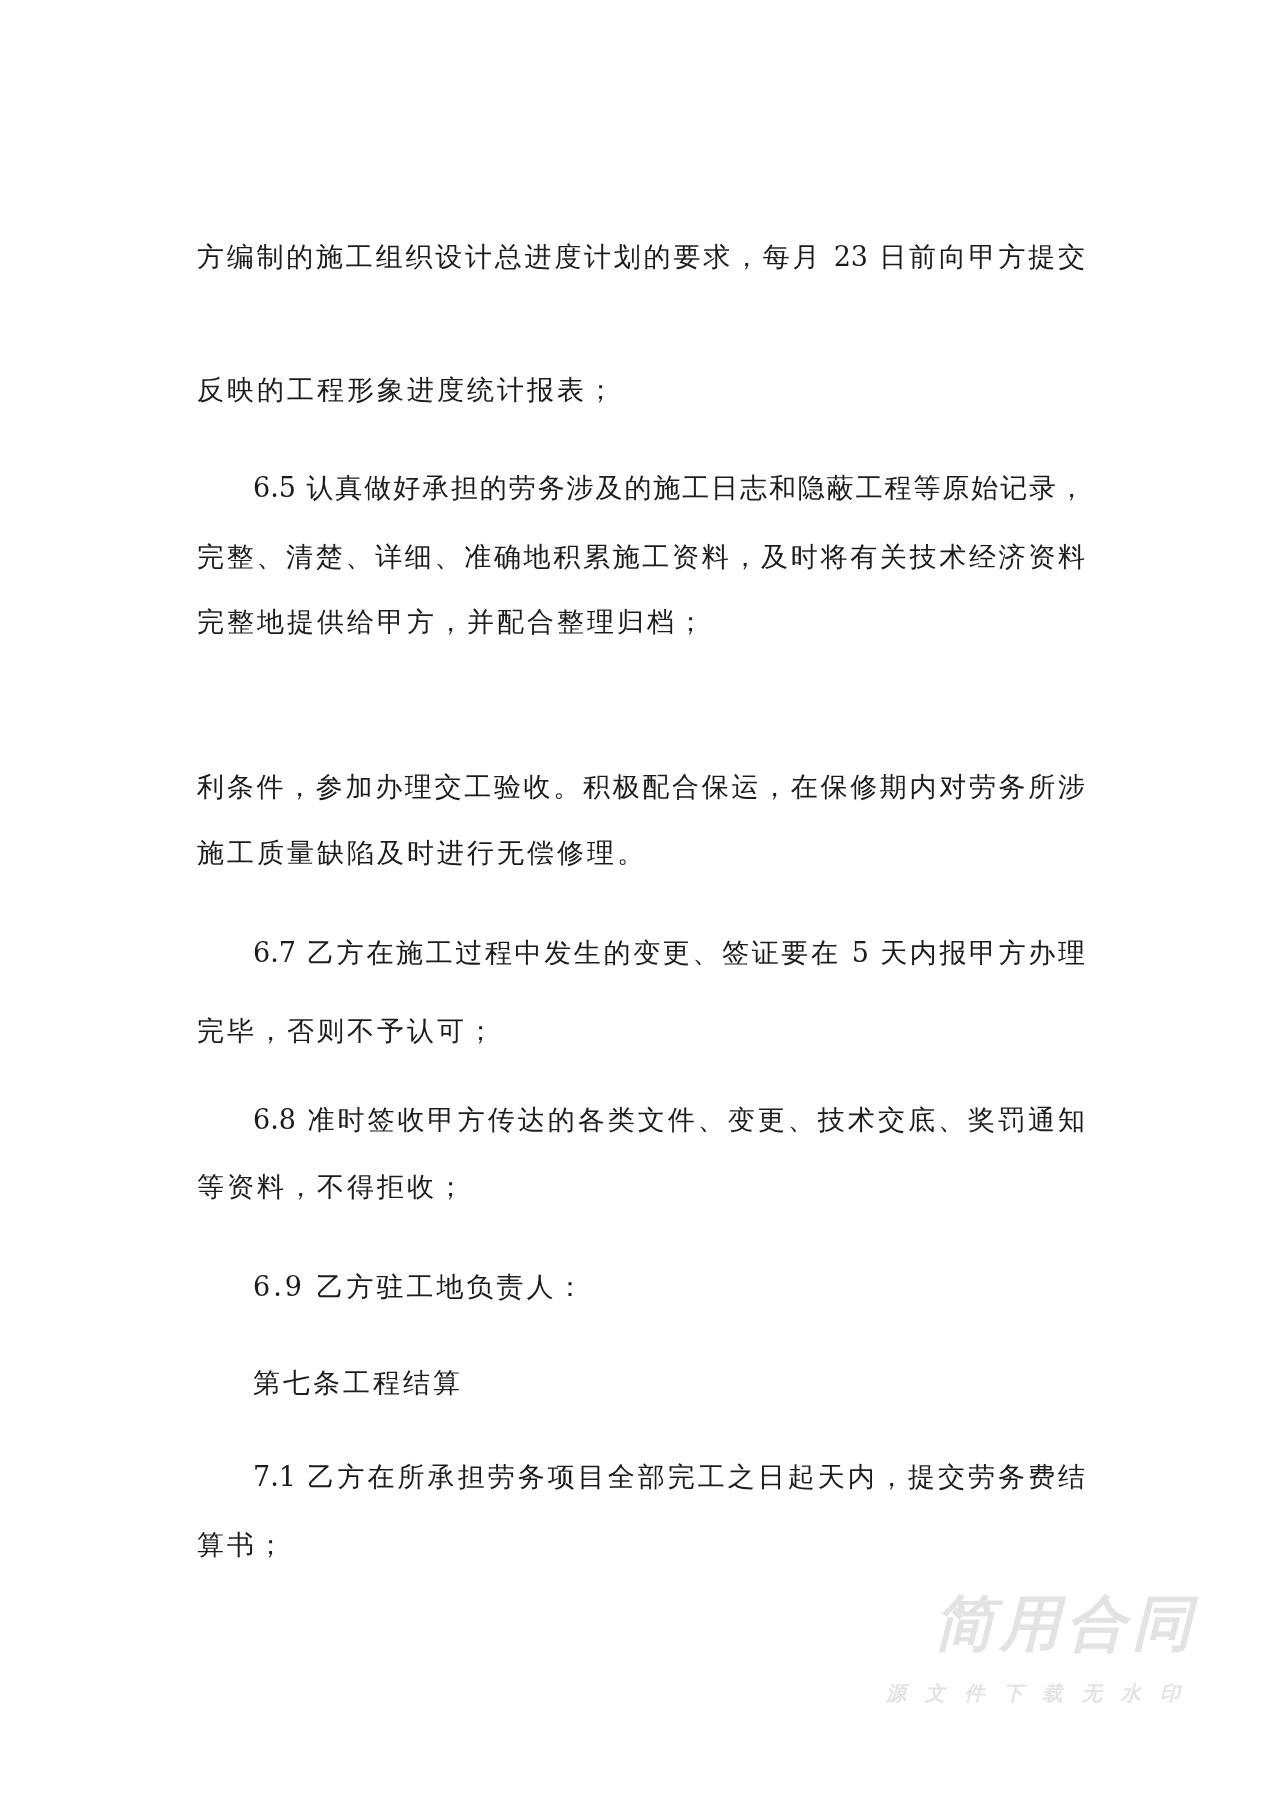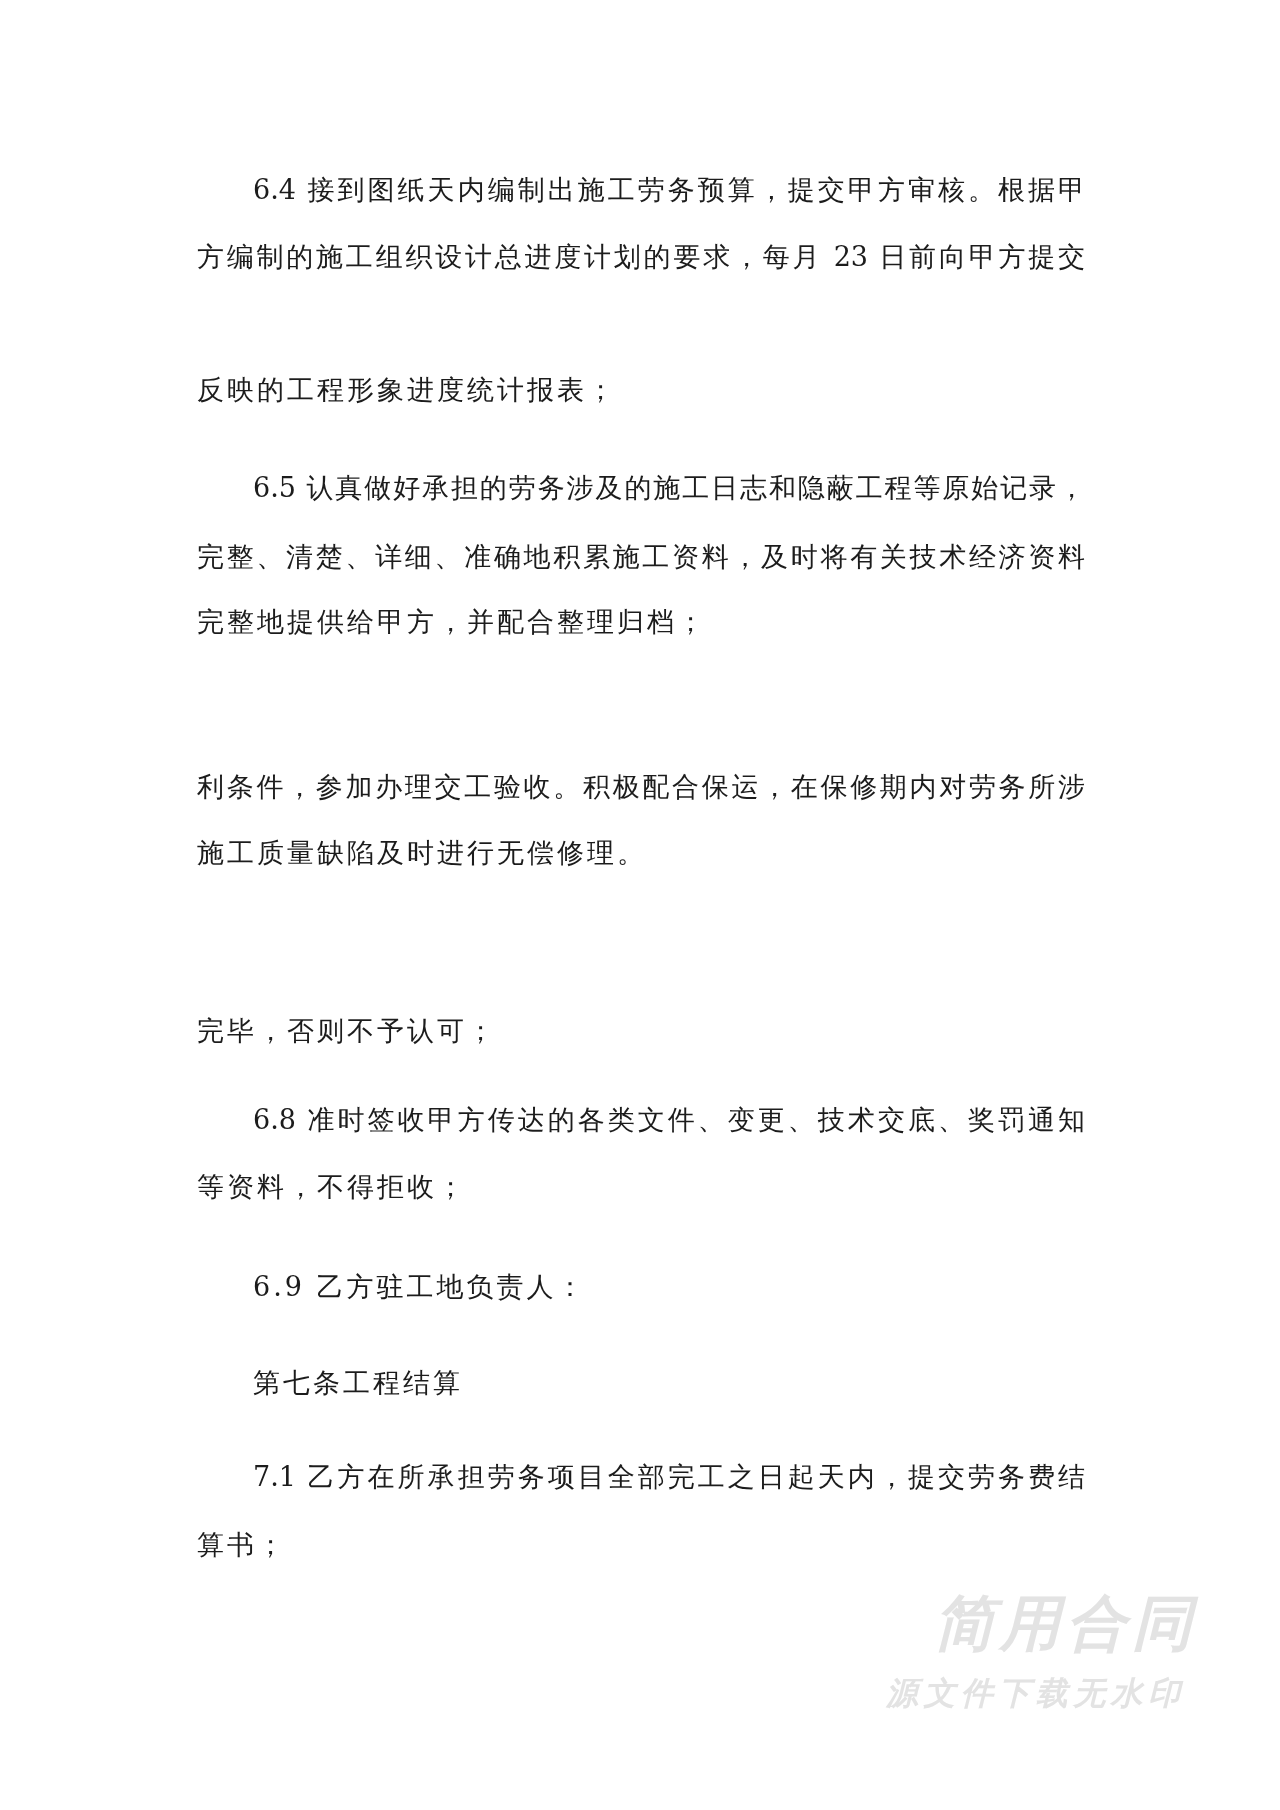--- a/index.html
+++ b/index.html
@@ -59,44 +59,44 @@
     line-height: 70px;
     height: 70px;
     letter-spacing: 6px;
     white-space: nowrap;
     text-align: justify;
     text-align-last: justify;
     margin-left: 48px;
   }
   .wm-sub {
     margin-top: 18px;
-    font-size: 32px;
+    font-size: 20px;
     line-height: 34px;
     height: 34px;
     white-space: nowrap;
     text-align: justify;
     text-align-last: justify;
   }
 </style>
 </head>
 <body>
 
 <div class="page">
 
-  <div class="line indent" style="top:170px">6.4 接到图纸天内编制出施工劳务预算，提交甲方审核。根据甲</div>
   <div class="line" style="top:237px">方编制的施工组织设计总进度计划的要求，每月 23 日前向甲方提交</div>
   <div class="line last" style="top:370px">反映的工程形象进度统计报表；</div>
 
   <div class="line indent" style="top:468px">6.5 认真做好承担的劳务涉及的施工日志和隐蔽工程等原始记录，</div>
   <div class="line" style="top:537px">完整、清楚、详细、准确地积累施工资料，及时将有关技术经济资料</div>
   <div class="line last" style="top:602px">完整地提供给甲方，并配合整理归档；</div>
 
   <div class="line" style="top:767px">利条件，参加办理交工验收。积极配合保运，在保修期内对劳务所涉</div>
   <div class="line last" style="top:833px">施工质量缺陷及时进行无偿修理。</div>
 
+  <div class="line indent" style="top:933px">6.7 乙方在施工过程中发生的变更、签证要在 5 天内报甲方办理</div>
   <div class="line last" style="top:1011px">完毕，否则不予认可；</div>
 
   <div class="line indent" style="top:1100px">6.8 准时签收甲方传达的各类文件、变更、技术交底、奖罚通知</div>
   <div class="line last" style="top:1167px">等资料，不得拒收；</div>
 
   <div class="line indent last" style="top:1267px">6.9 乙方驻工地负责人：</div>
 
   <div class="line indent last" style="top:1363px">第七条工程结算</div>
 
   <div class="line indent" style="top:1457px">7.1 乙方在所承担劳务项目全部完工之日起天内，提交劳务费结</div>

